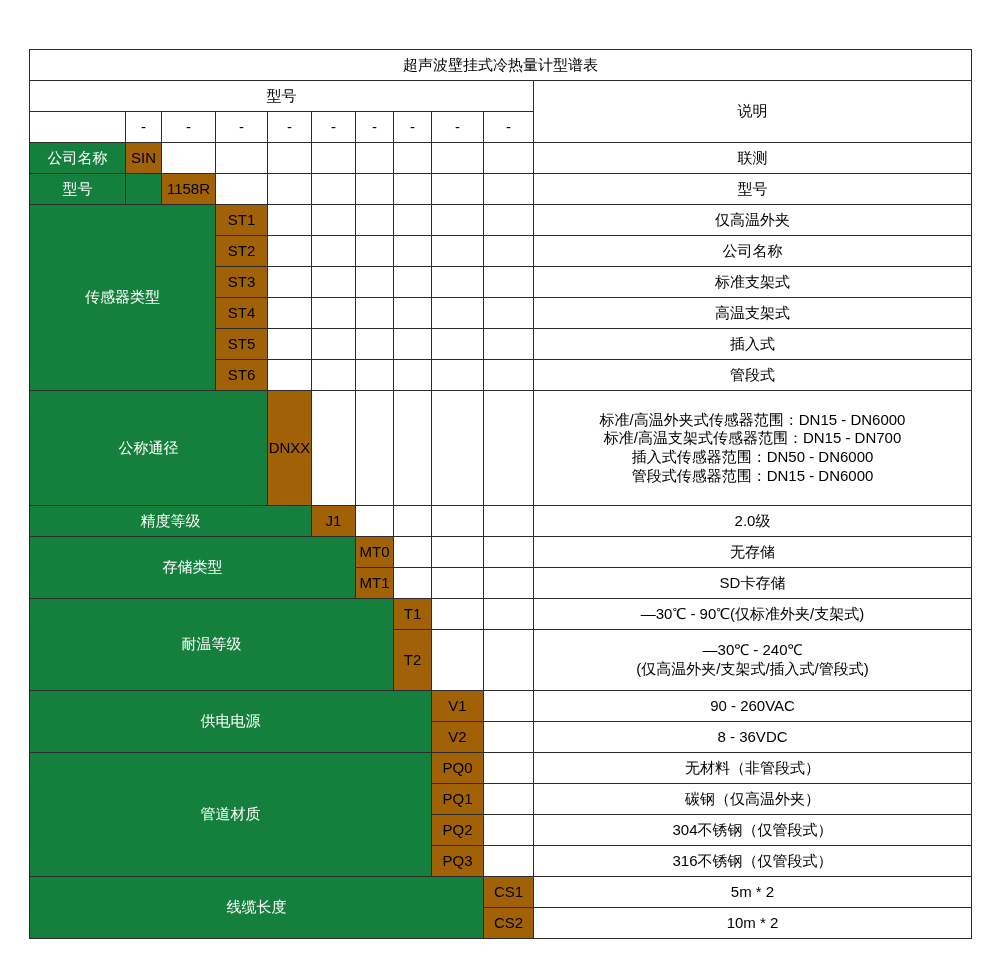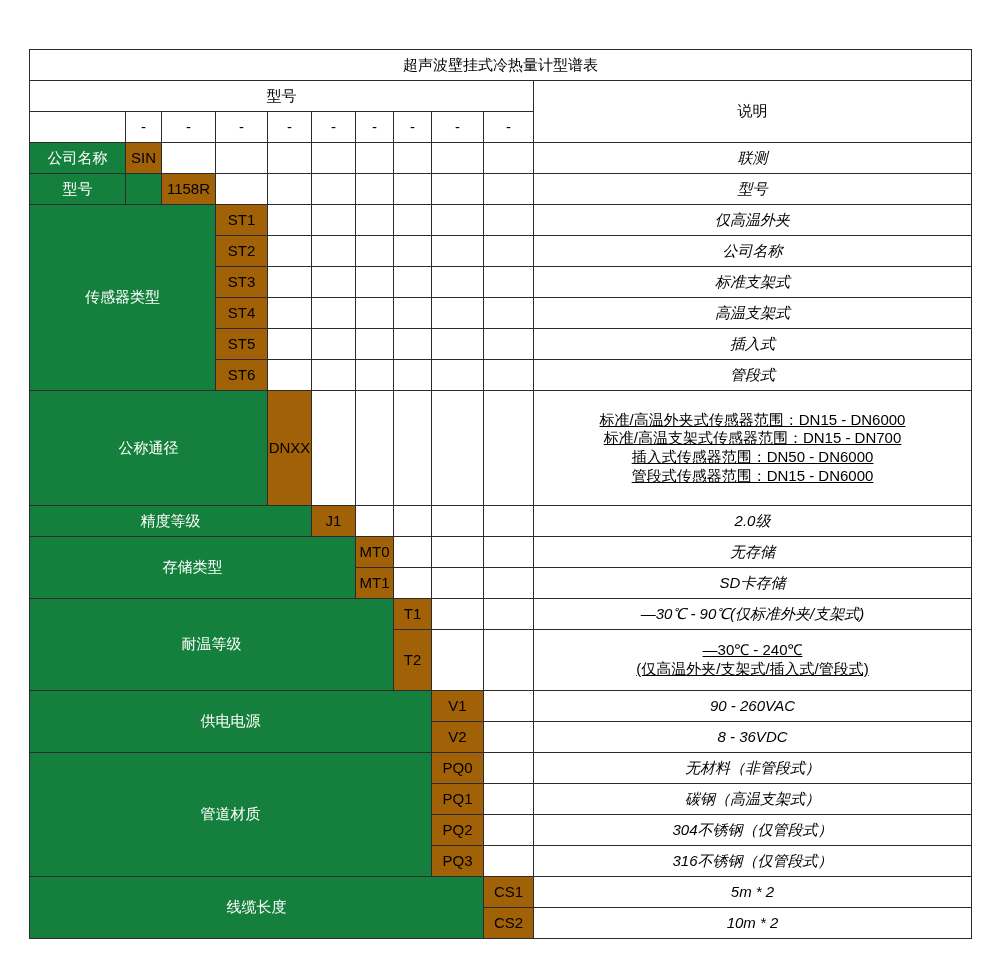--- a/index.html
+++ b/index.html
@@ -58,34 +58,33 @@
     color: #000;
     background: #a16207;
   }
   .dash {
     font-size: 15px;
     color: #000;
   }
   .desc {
     font-size: 15px;
     text-align: center;
-    font-style: italic;
   }
   .desc-multi {
     text-align: center;
     line-height: 1.55;
     font-size: 15px;
   }
   .hdr-model {
     font-size: 15px;
   }
   .blank {
     background: #ffffff;
   }
-  .desc-lines div { white-space: nowrap; text-decoration: underline; }
+  .desc-lines div { white-space: nowrap; }
 </style>
 </head>
 <body>
 
 <div class="sheet">
   <table class="spec">
     <colgroup>
       <col style="width:96px">
       <col style="width:36px">
       <col style="width:54px">
@@ -285,21 +284,21 @@
 
     <tr>
       <td class="blue" colspan="8" rowspan="4">管道材质</td>
       <td class="code">PQ0</td>
       <td class="blank"></td>
       <td class="desc">无材料（非管段式）</td>
     </tr>
     <tr>
       <td class="code">PQ1</td>
       <td class="blank"></td>
-      <td class="desc">碳钢（高温支架式）</td>
+      <td class="desc">碳钢（仅高温外夹）</td>
     </tr>
     <tr>
       <td class="code">PQ2</td>
       <td class="blank"></td>
       <td class="desc">304不锈钢（仅管段式）</td>
     </tr>
     <tr>
       <td class="code">PQ3</td>
       <td class="blank"></td>
       <td class="desc">316不锈钢（仅管段式）</td>

